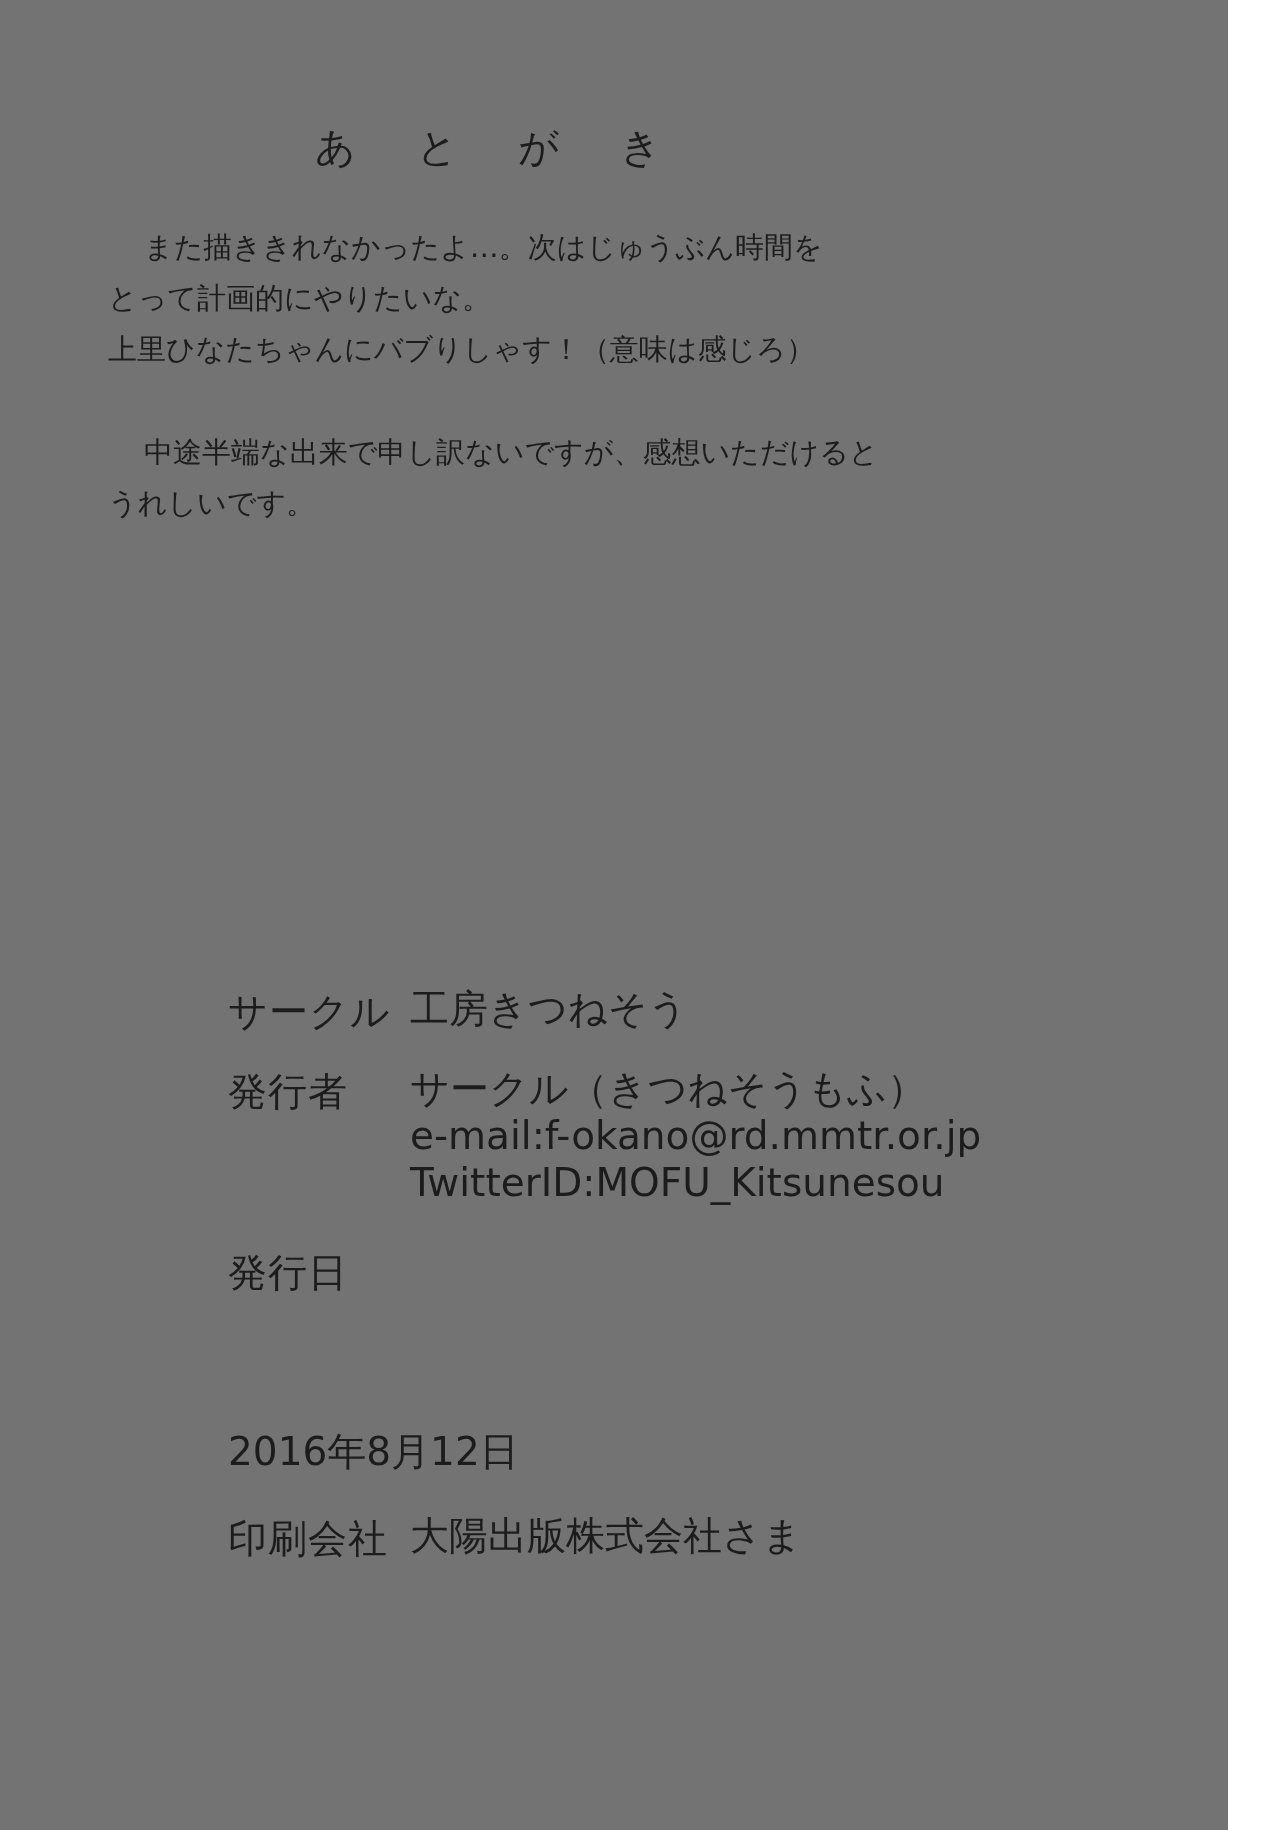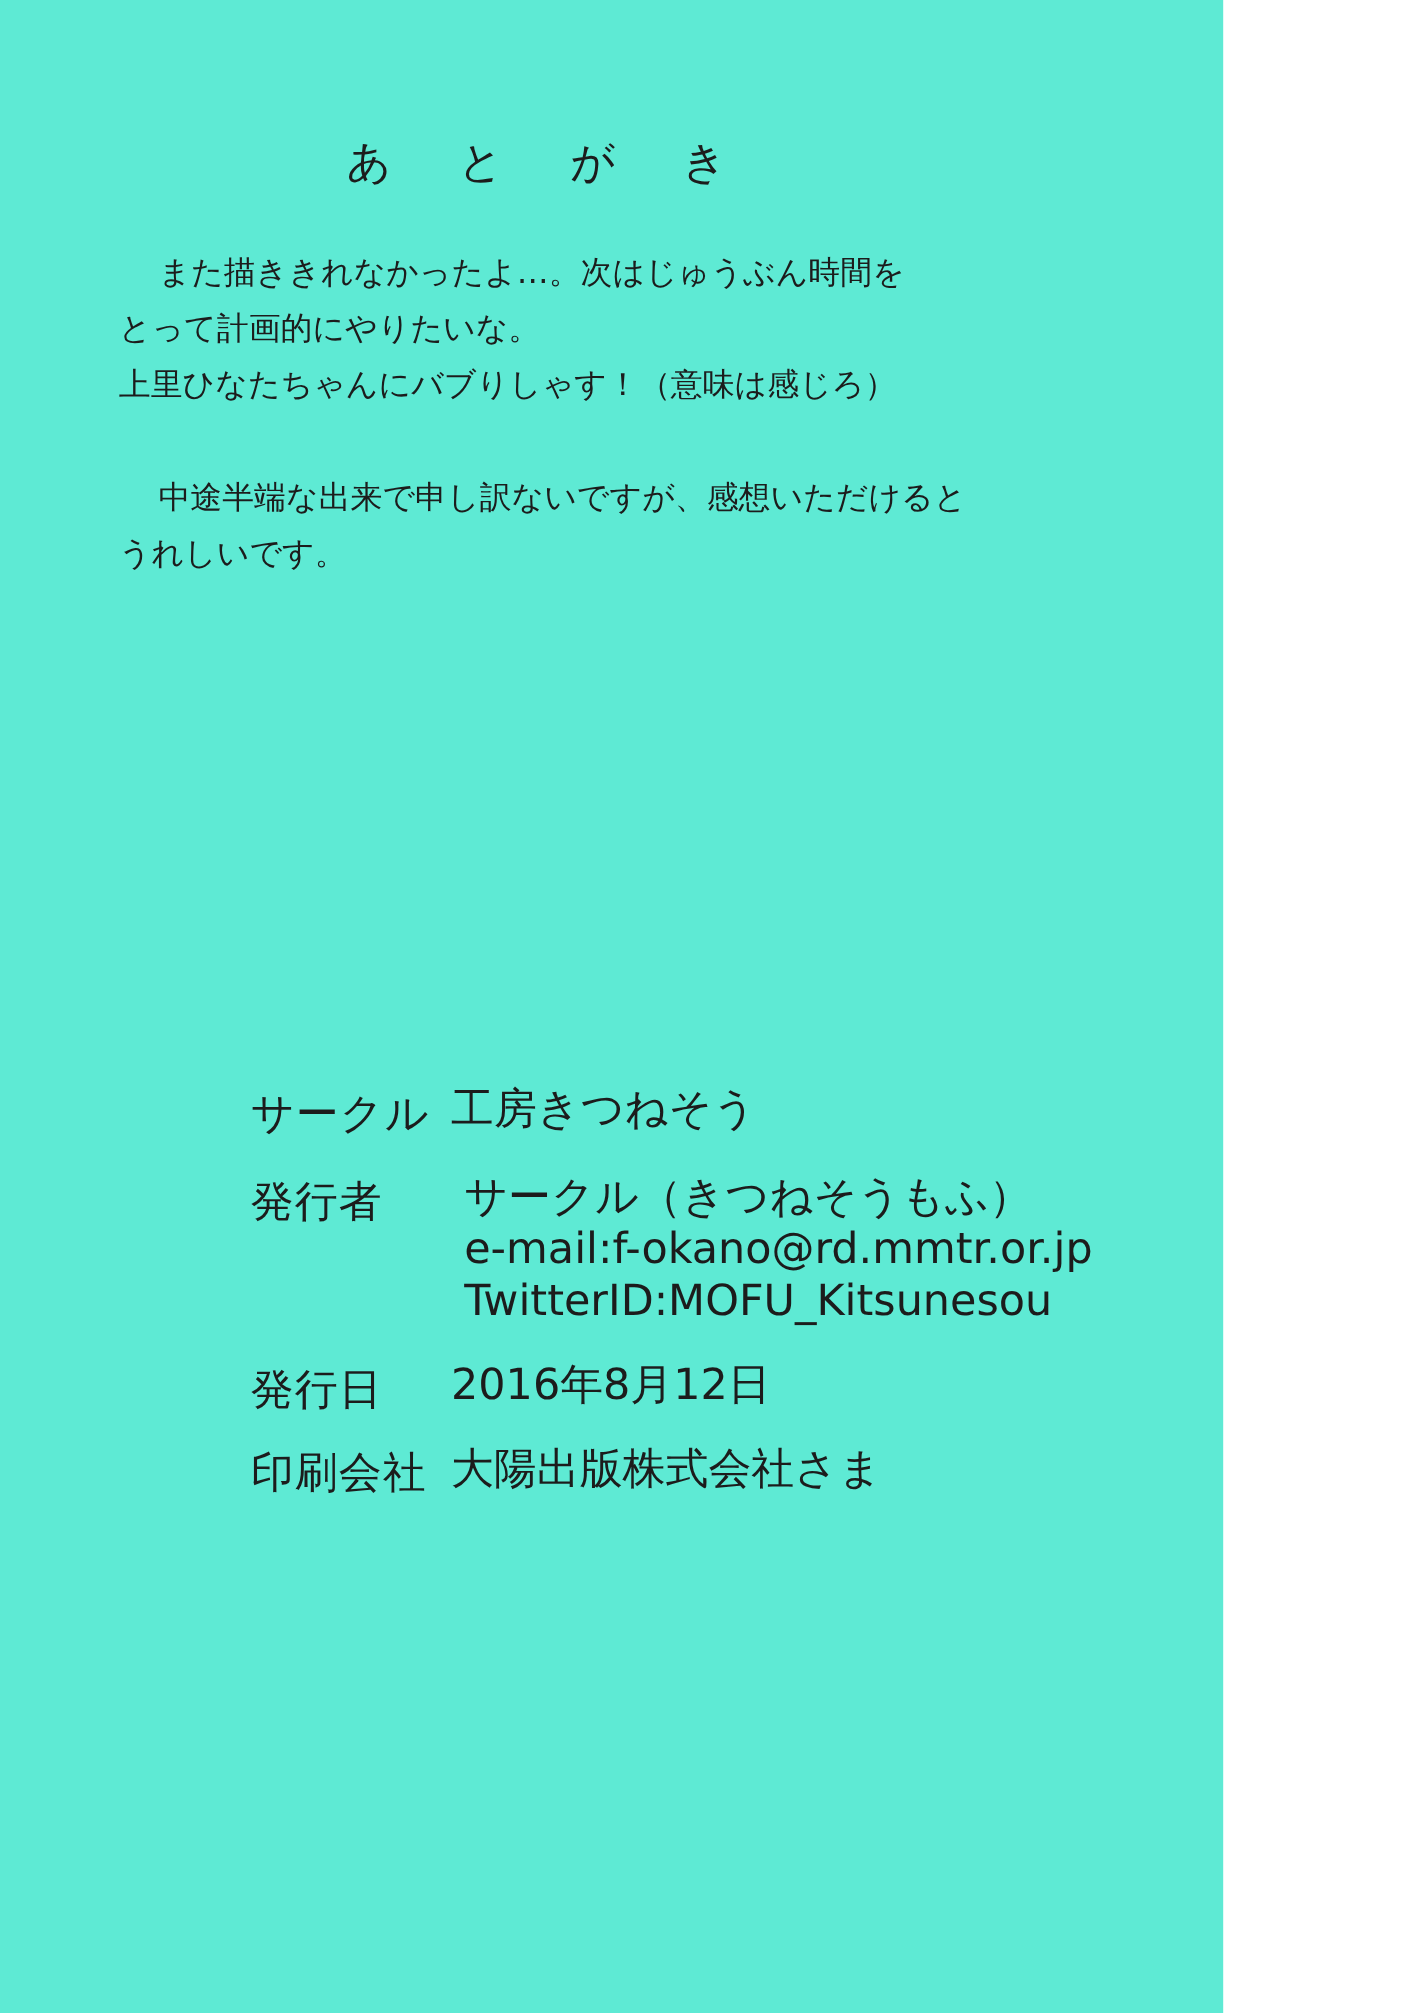--- a/index.html
+++ b/index.html
@@ -13,23 +13,23 @@
     font-family: "Liberation Sans", sans-serif;
     color: #1a1a1a;
     position: relative;
     overflow: hidden;
   }
 
   .page {
     position: absolute;
     top: 0;
     left: 0;
-    width: 1112px;
+    width: 1228px;
     height: 1830px;
-    background: #5eead4;
+    background: #737373;
   }
 
   
   .afterword-title {
     position: absolute;
     top: 120px;
     left: 0;
     width: 1000px;
     text-align: center;
     font-size: 40px;
@@ -80,22 +80,22 @@
     flex: 0 0 182px;
     letter-spacing: 1px;
   }
   .colo-value {
     flex: 1 1 auto;
     line-height: 47px;
   }
   .colo-value div {
     white-space: nowrap;
   }
-  .row-publisher { margin-bottom: 30px; gap: 12px; }
-  .row-date { margin-bottom: 22px; }
+  .row-publisher { margin-bottom: 40px; }
+  .row-date { margin-bottom: 37px; flex-direction: column; }
 </style>
 </head>
 <body>
 
 <div class="page">
 
   <div class="afterword-title">あ と が き</div>
 
   <div class="afterword-body">
     <p class="para-indent">また描ききれなかったよ…。次はじゅうぶん時間を</p>

